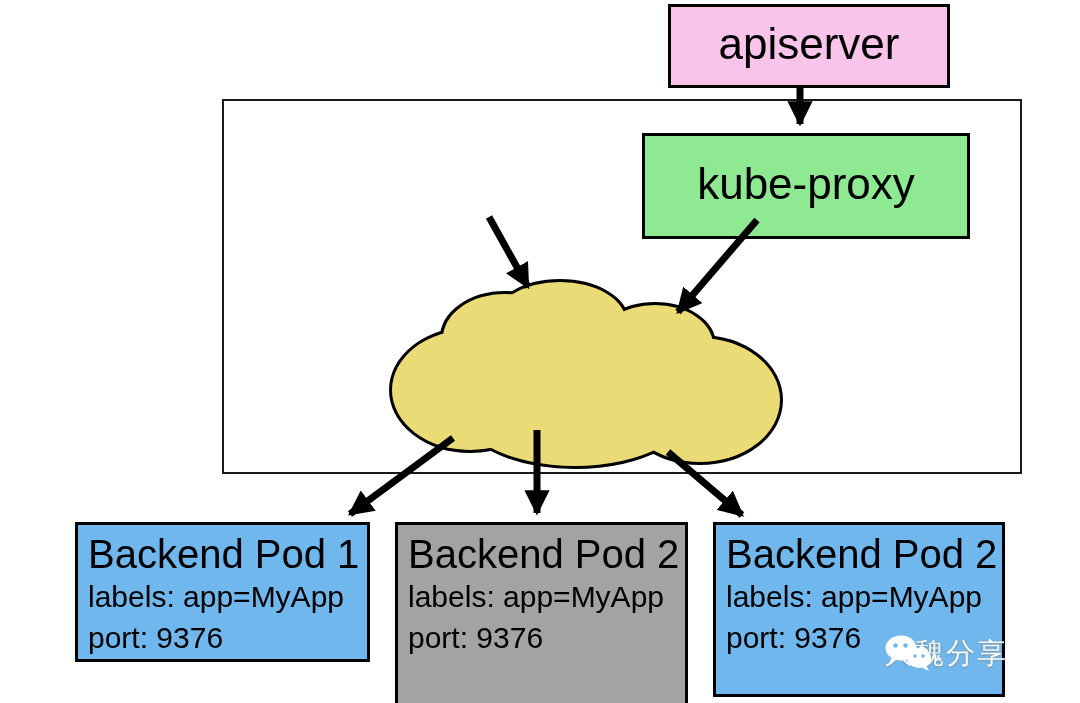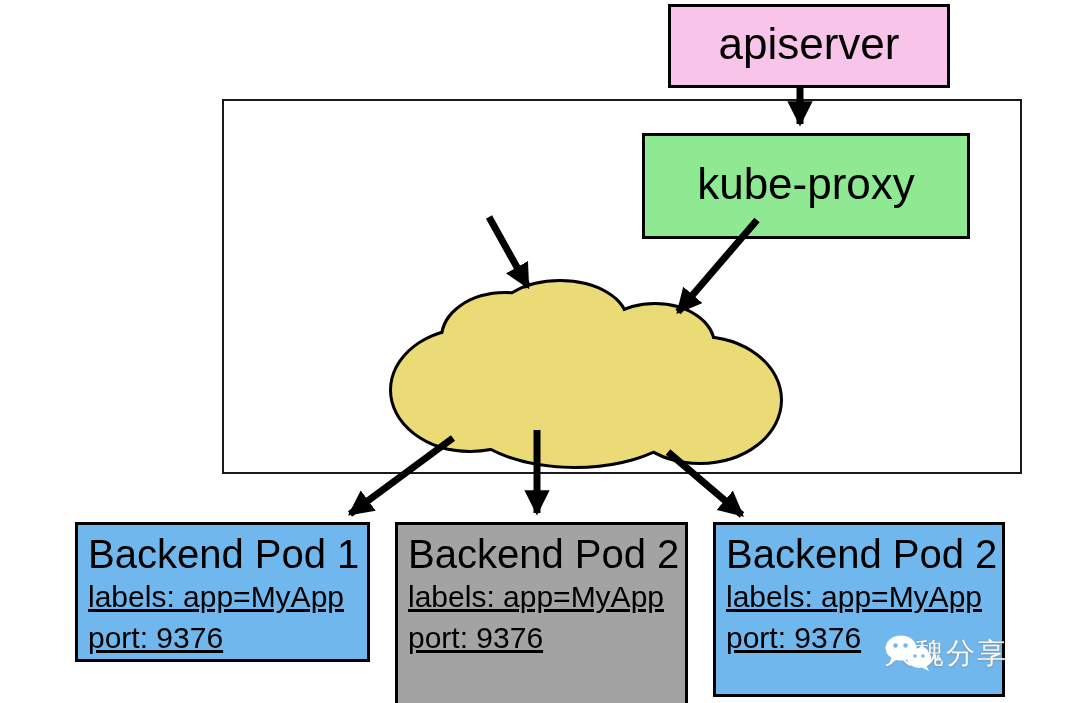--- a/index.html
+++ b/index.html
@@ -5,21 +5,21 @@
   html,body{margin:0;padding:0;background:#ffffff;}
   body{font-family:"Liberation Sans",sans-serif;}
   #canvas{position:relative;width:1080px;height:703px;background:#ffffff;overflow:hidden;}
   .abs{position:absolute;}
   .node-box{border:2px solid #1a1a1a;background:transparent;}
   .dbox{border:3px solid #000000;display:flex;align-items:center;justify-content:center;
         color:#000;box-sizing:border-box;}
   .dbox .lbl{font-size:44px;letter-spacing:0px;line-height:1;transform:translateY(-2px);}
   .pod{border:3px solid #000000;box-sizing:border-box;padding:6px 8px 0 10px;color:#000;}
   .pod-title{font-size:40px;line-height:1.15;white-space:nowrap;}
-  .pod-line{font-size:30px;line-height:1.35;white-space:nowrap;text-decoration:underline;}
+  .pod-line{font-size:30px;line-height:1.35;white-space:nowrap;}
   .cloud-text{color:#000;text-align:center;line-height:1.3;font-size:40px;}
   .node-label{color:#000;font-size:54px;line-height:1;}
   svg{position:absolute;left:0;top:0;}
   .wm{display:flex;align-items:center;gap:6px;}
   .wm-text{font-size:29px;color:rgba(255,255,255,0.95);letter-spacing:2px;
            text-shadow:0 0 1px rgba(130,130,130,0.9),0 1px 2px rgba(120,120,120,0.45);}
 </style>
 </head>
 <body>
 

